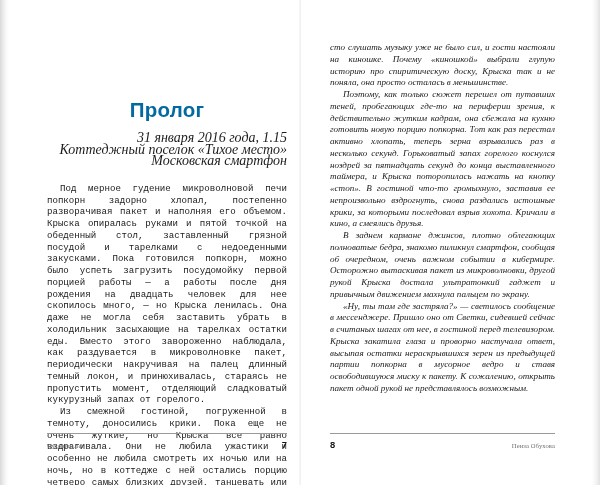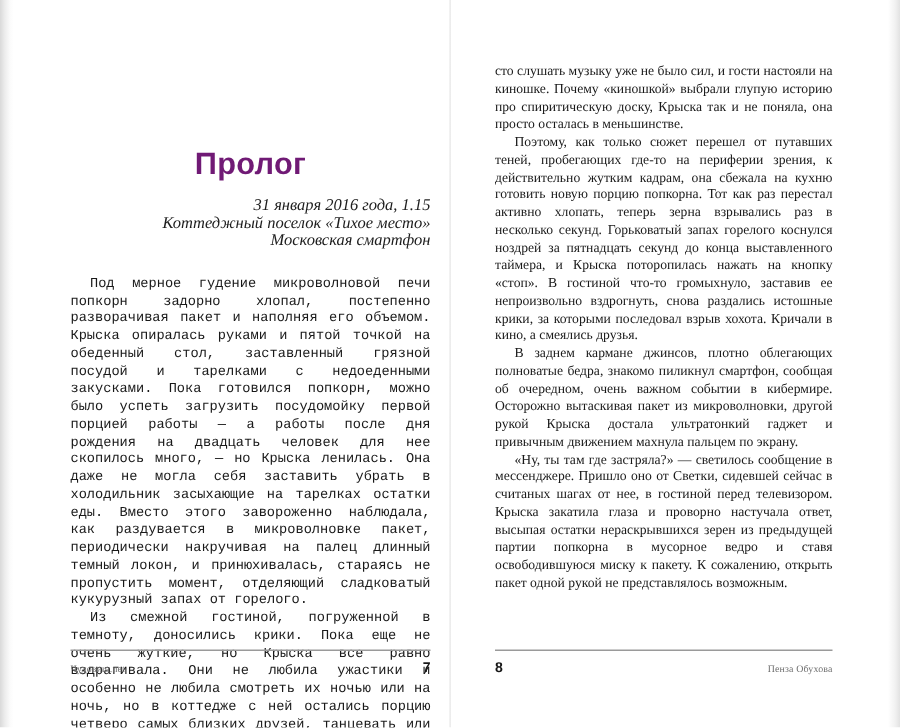--- a/index.html
+++ b/index.html
@@ -55,38 +55,38 @@
   }
   .page-left  { padding: 0 13px 0 47px; }
   .page-right { padding: 0 45px 0 30px; }
 
   .page-body {
     position: absolute;
     top: 0;
     bottom: 0;
   }
   .page-left .page-body  { left: 47px;  right: 13px; }
-  .page-right .page-body { left: 30px;  right: 45px; }
+  .page-right .page-body { left: 30px;  right: 45px; font-style: italic; }
 
   .chapter-title {
     font-family: "Liberation Sans", "DejaVu Sans", sans-serif;
     font-weight: 700;
     font-size: 20.5px;
     letter-spacing: 0.2px;
     text-align: center;
-    color: #701a75;
+    color: #0369a1;
     margin: 0;
     padding-top: 98px;
   }
 
   .epigraph {
     margin: 10px 0 0 0;
     text-align: right;
     font-style: italic;
-    font-size: 11px;
+    font-size: 14px;
     line-height: 11.6px;
     color: #1d1d1d;
   }
   .epigraph div { white-space: nowrap; }
 
   .body-text {
     font-size: 9.1px;
     line-height: 11.75px;
     text-align: justify;
     text-justify: inter-word;

